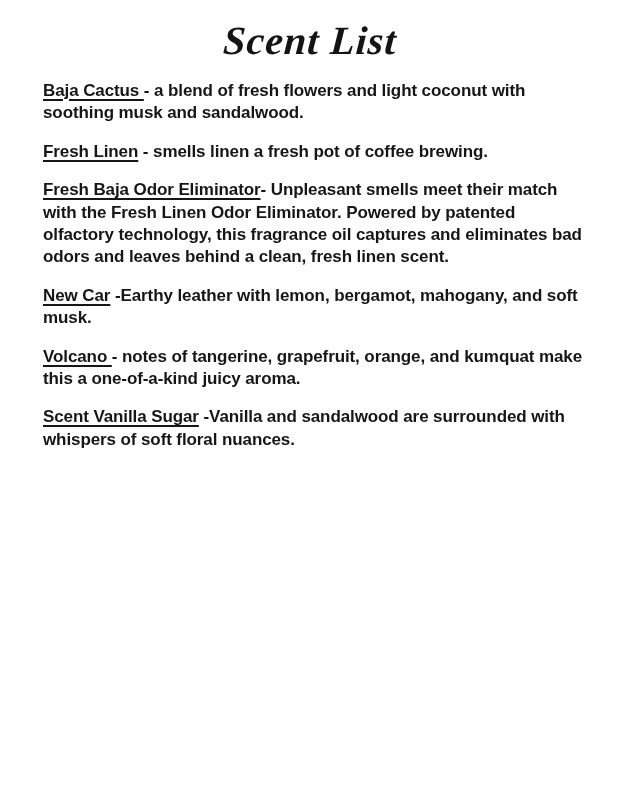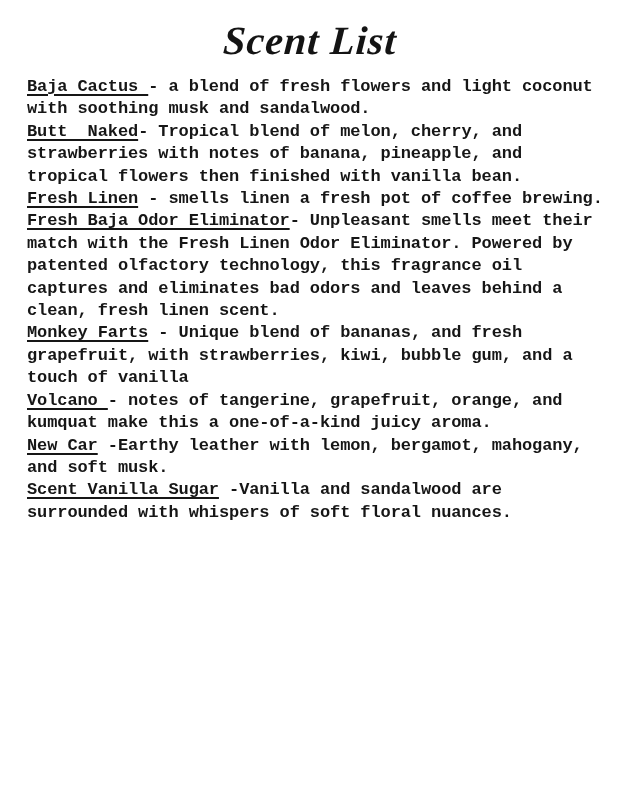--- a/index.html
+++ b/index.html
@@ -28,22 +28,22 @@
     font-size: 40px;
     line-height: 46px;
     color: #141414;
     letter-spacing: 1px;
     transform: skewX(-4deg);
   }
   .scent-list {
     width: 578px;
   }
   .entry {
-    margin: 0;
-    font-family: Liberation Mono, monospace;
+    margin: 16px;
+    font-family: Liberation Sans, sans-serif;
     font-weight: 700;
     font-size: 17px;
     line-height: 22.4px;
     letter-spacing: -0.1px;
     color: #161616;
     white-space: pre-wrap;
   }
   .scent-name {
     text-decoration: underline;
     text-decoration-thickness: 2px;
@@ -52,29 +52,27 @@
 </style>
 </head>
 <body>
 
 <div class="page">
   <h1 class="title">Scent List</h1>
   <div class="scent-list">
   <p class="entry"><span class="scent-name">Baja Cactus </span><span class="scent-desc">- a blend of fresh flowers and light coconut with soothing musk and sandalwood.</span></p>
 
 
-  <p class="entry"><span class="scent-name">Butt  Naked</span><span class="scent-desc">- Tropical blend of melon, cherry, and strawberries with notes of banana, pineapple, and tropical flowers then finished with vanilla bean.</span></p>
 
 
   <p class="entry"><span class="scent-name">Fresh Linen</span><span class="scent-desc"> - smells linen a fresh pot of coffee brewing.</span></p>
 
   <p class="entry"><span class="scent-name">Fresh Baja Odor Eliminator</span><span class="scent-desc">- Unpleasant smells meet their match with the Fresh Linen Odor Eliminator. Powered by patented olfactory technology, this fragrance oil captures and eliminates bad odors and leaves behind a clean, fresh linen scent.</span></p>
 
 
-  <p class="entry"><span class="scent-name">Monkey Farts</span><span class="scent-desc"> - Unique blend of bananas, and fresh grapefruit, with strawberries, kiwi, bubble gum, and a touch of vanilla</span></p>
+
+  <p class="entry"><span class="scent-name">New Car</span><span class="scent-desc"> -Earthy leather with lemon, bergamot, mahogany, and soft musk.</span></p>
 
   <p class="entry"><span class="scent-name">Volcano </span><span class="scent-desc">- notes of tangerine, grapefruit, orange, and kumquat make this a one-of-a-kind juicy aroma.</span></p>
-
-  <p class="entry"><span class="scent-name">New Car</span><span class="scent-desc"> -Earthy leather with lemon, bergamot, mahogany, and soft musk.</span></p>
 
   <p class="entry"><span class="scent-name">Scent Vanilla Sugar</span><span class="scent-desc"> -Vanilla and sandalwood are surrounded with whispers of soft floral nuances.</span></p>
 </div>
 </div>
 
 </body></html>

